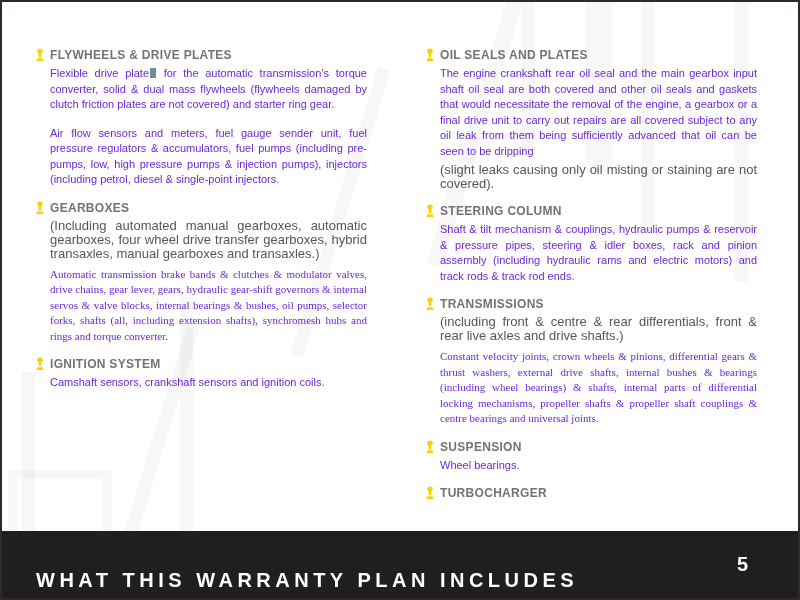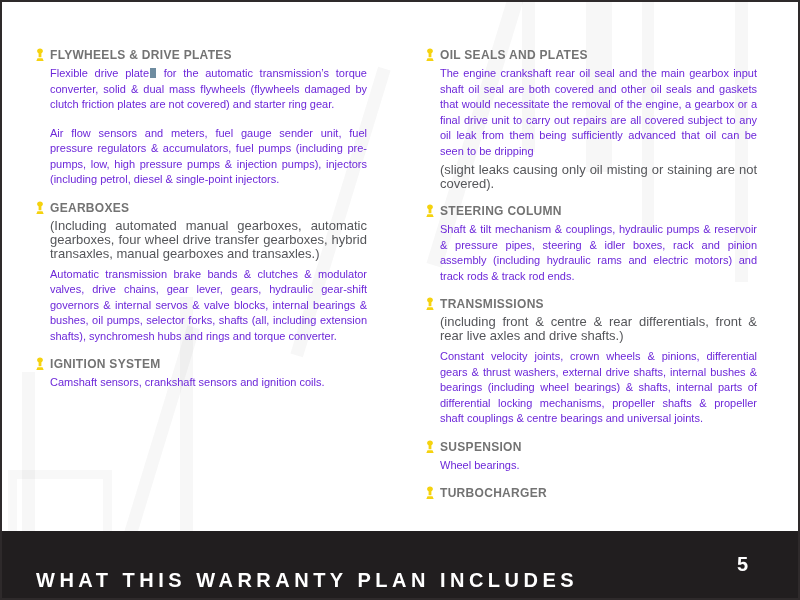--- a/index.html
+++ b/index.html
@@ -34,21 +34,21 @@
     letter-spacing:0.3px;line-height:14px;
   }
   .body{
     margin:4px 0 0 0;font-size:11px;line-height:15.5px;color:#6d28d9;
     text-align:justify;
   }
   .note{
     margin:4px 0 0 0;font-size:13px;line-height:14px;color:#55565A;
     text-align:justify;
   }
-  .note-before + .body{margin-top:6px;}
+  .note-before + .body{margin-top:6px;font-family:Liberation Serif, serif;}
   .cursor-artifact{
     display:inline-block;width:6px;height:10px;background:#6E8CA0;
     vertical-align:baseline;margin:0 1px -1px 1px;
   }
 
   .footer{
     position:absolute;left:0;right:0;bottom:0;height:67px;background:#211E1F;
     z-index:2;display:flex;align-items:center;justify-content:space-between;
     padding:0 50px 0 34px;
   }

